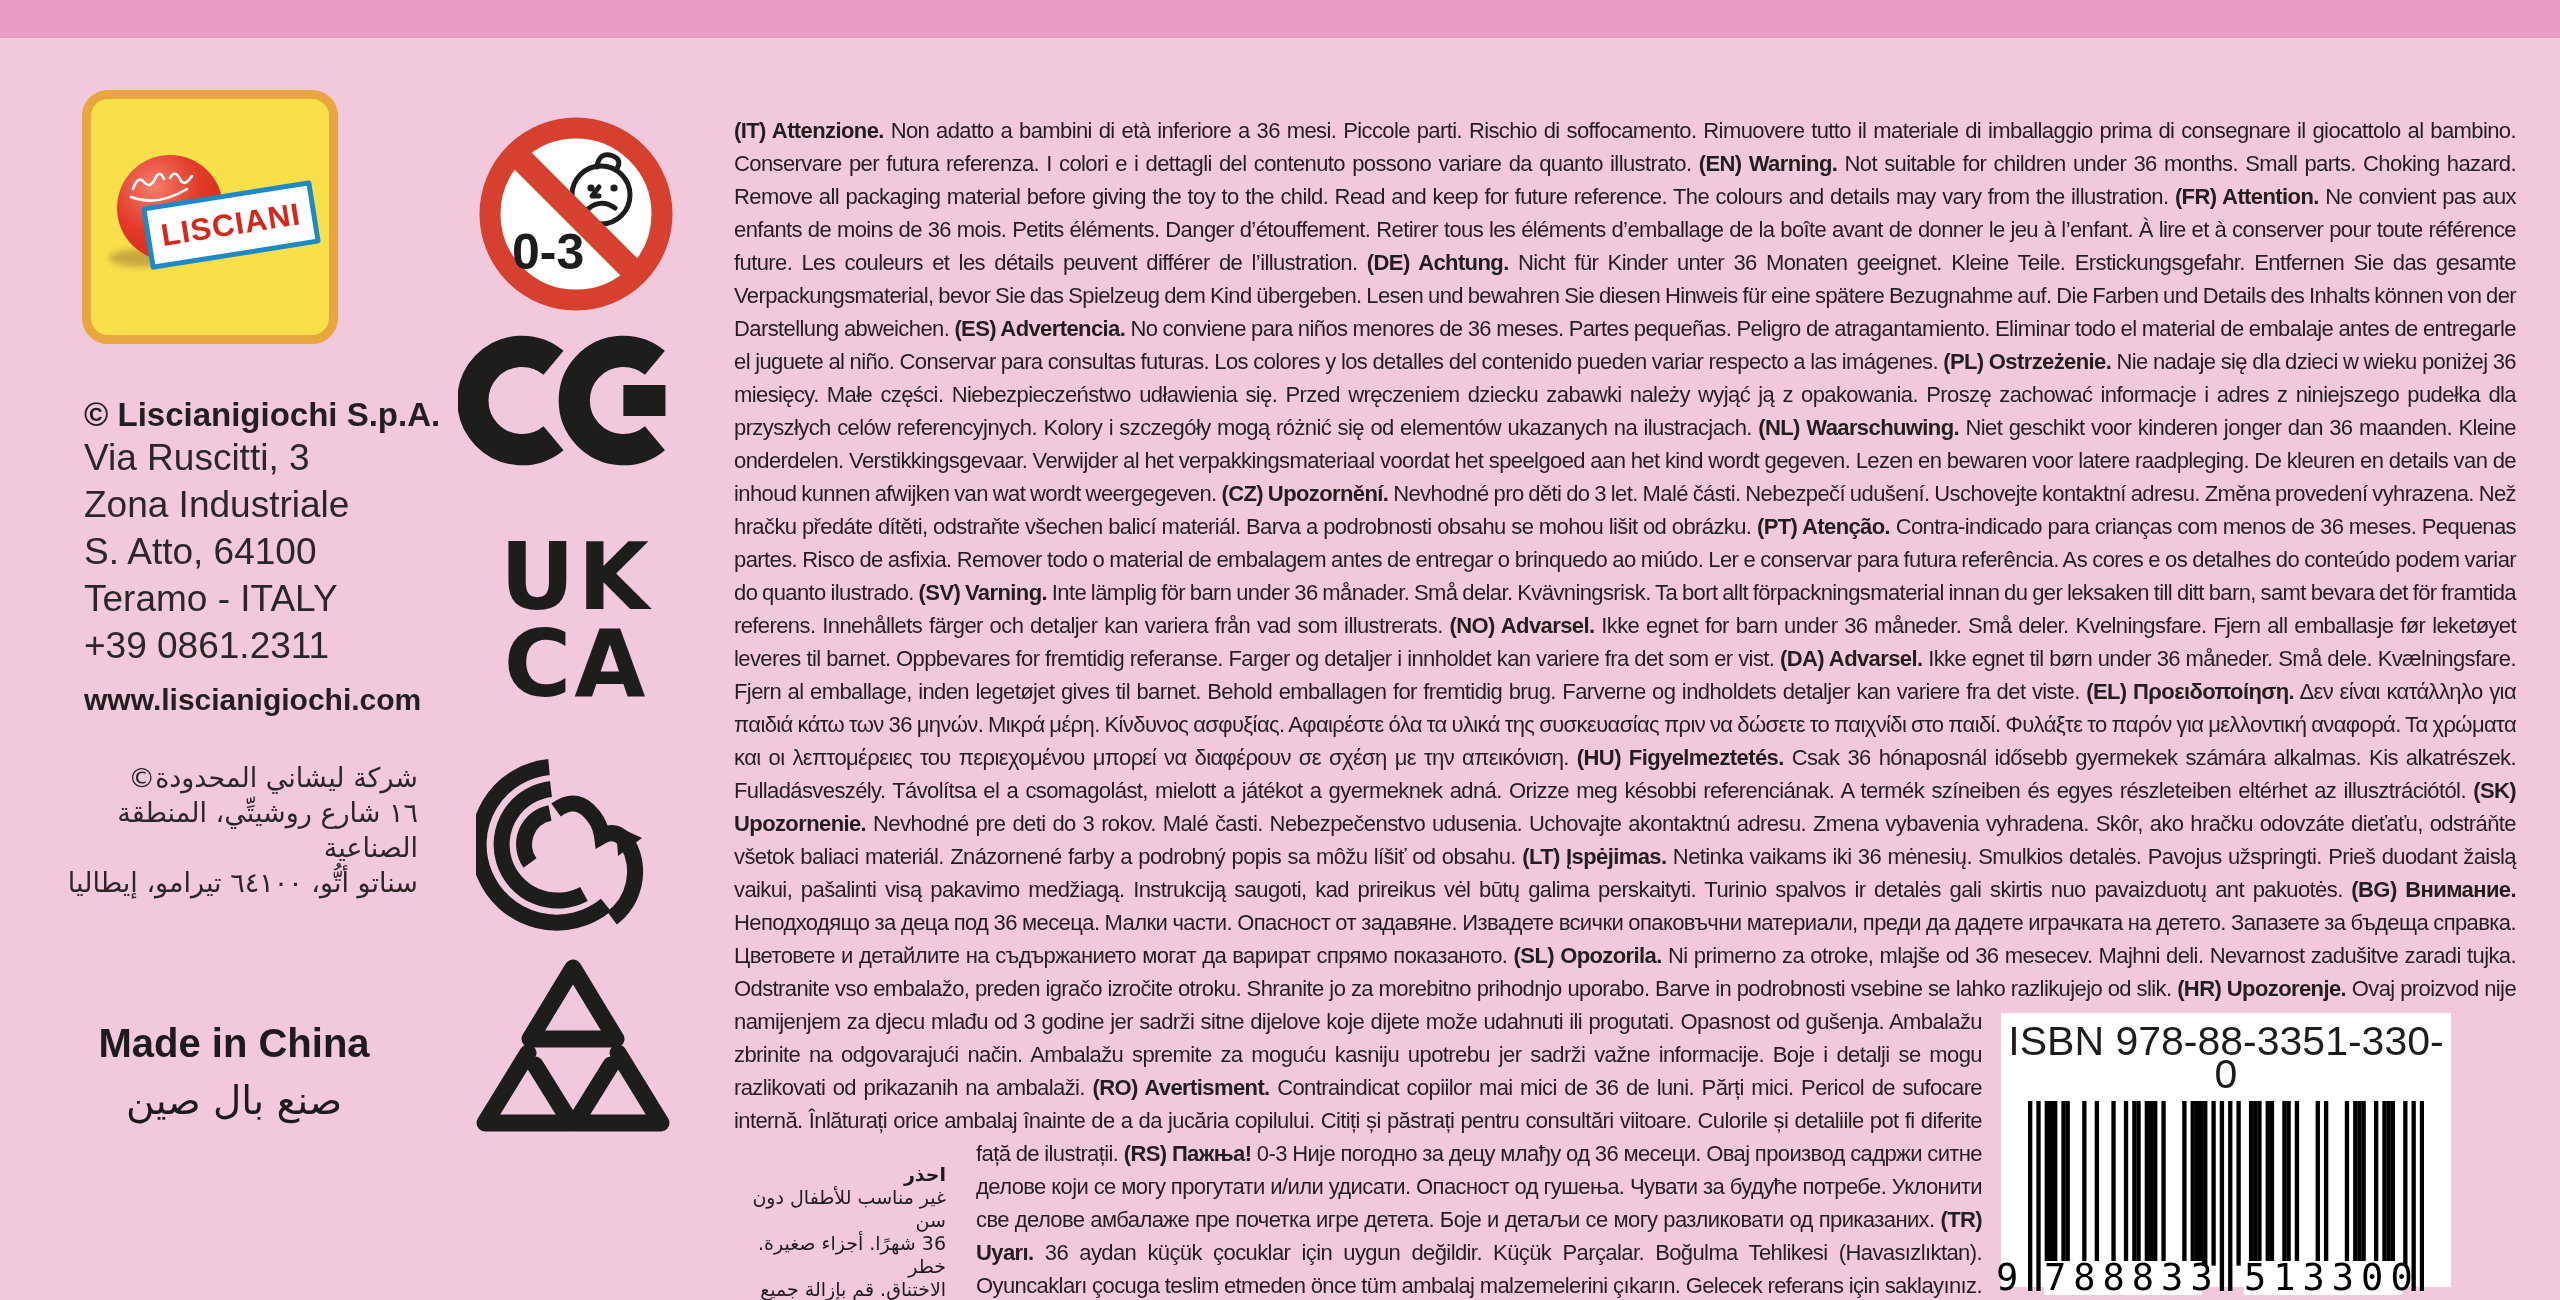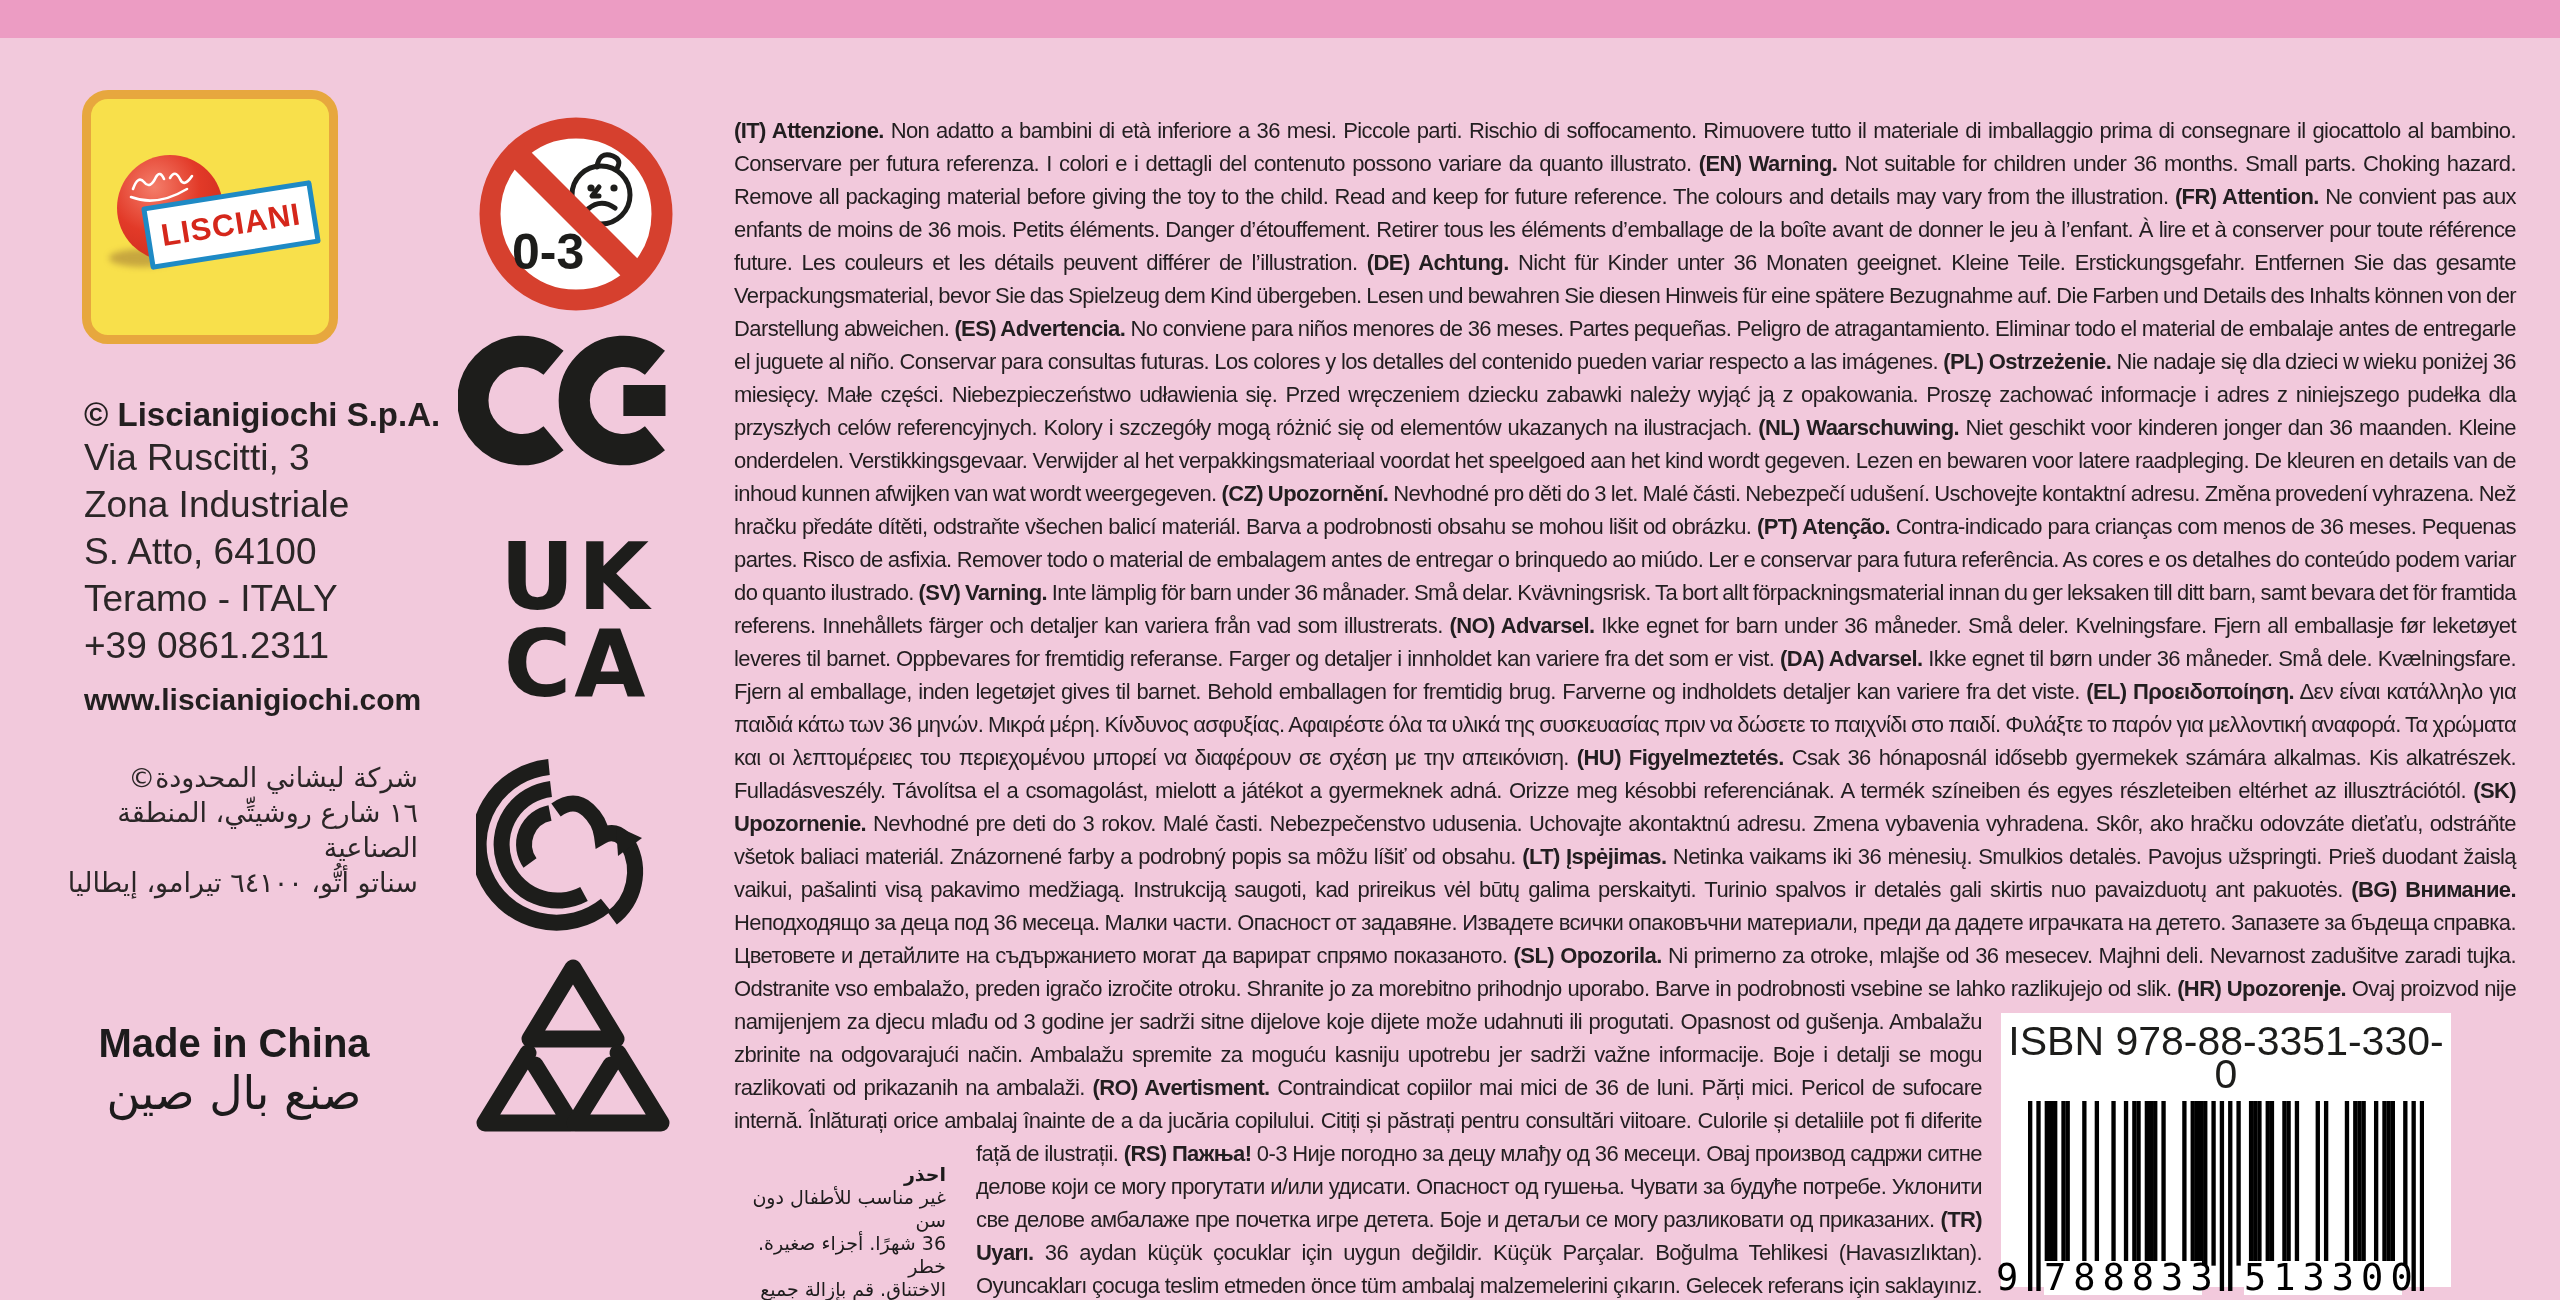--- a/index.html
+++ b/index.html
@@ -23,21 +23,21 @@
   
   .publisher{position:absolute;left:84px;top:396px;width:380px;}
   .copyright{font-size:33px;font-weight:bold;color:#231F20;}
   .addr-line{font-size:37px;line-height:47px;color:#2B2627;}
   .addr-line:first-of-type{margin-top:6px;}
   .website{font-size:30px;font-weight:bold;margin-top:14px;color:#231F20;}
   .arabic-address{position:absolute;left:40px;top:760px;width:378px;direction:rtl;text-align:right;
         font-size:27px;line-height:35px;font-family:"DejaVu Sans",sans-serif;color:#2B2627;}
   .made-in{position:absolute;left:84px;top:1021px;width:300px;text-align:center;}
   .made-in-en{font-size:40px;font-weight:bold;color:#1d1b1c;}
-  .made-in-ar{font-size:46px;font-family:"DejaVu Sans",sans-serif;color:#1d1b1c;}
+  .made-in-ar{font-size:39px;margin-top:12px;font-family:"DejaVu Sans",sans-serif;color:#1d1b1c;}
 
   
   .sym{position:absolute;}
   .ukca{left:472px;top:534px;width:208px;text-align:center;font-family:"DejaVu Sans",sans-serif;
         font-weight:bold;font-size:92px;line-height:87px;letter-spacing:3px;color:#1d1d1b;}
 
   
   .warnings{position:absolute;left:734px;top:114px;width:1782px;height:1170px;
         font-size:22px;line-height:33px;text-align:justify;letter-spacing:-0.6px;word-spacing:-1px;
         color:#221E20;}

